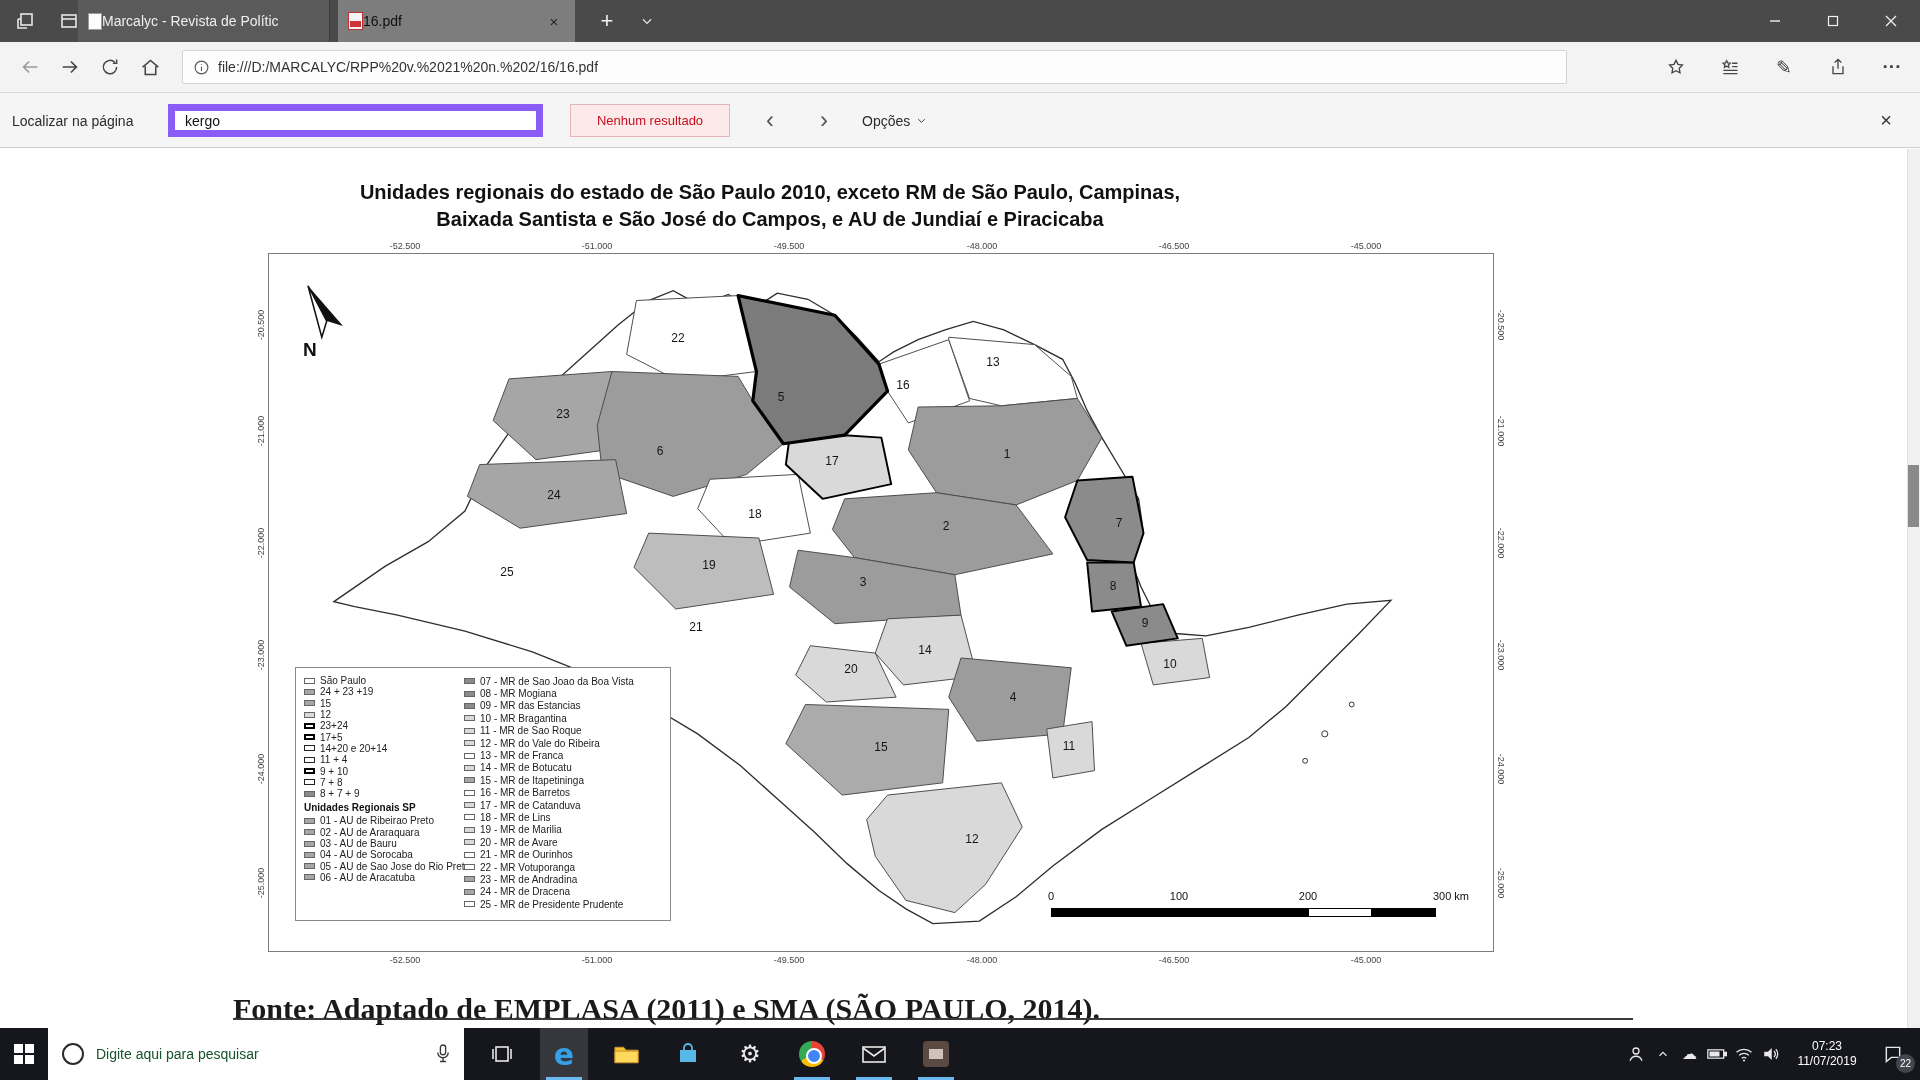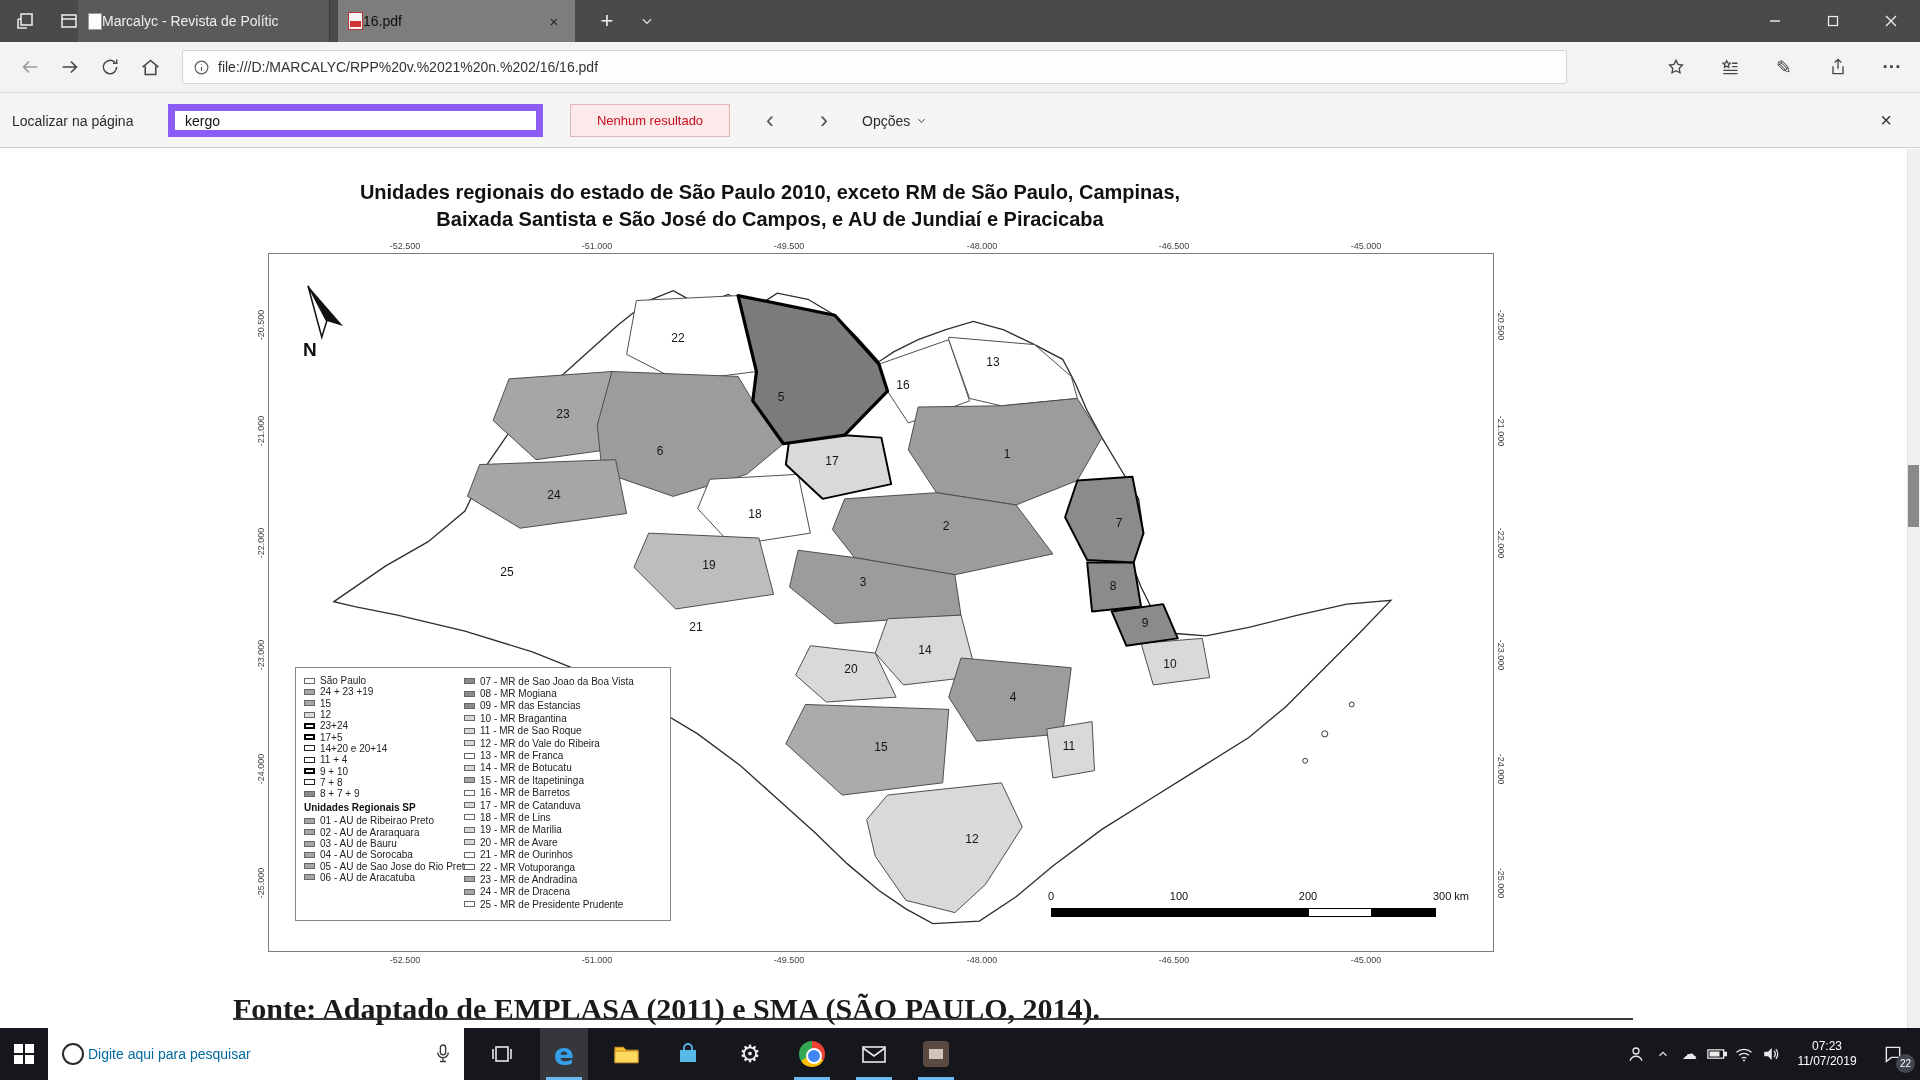--- a/index.html
+++ b/index.html
@@ -79,21 +79,21 @@
   .v-scrollbar { position:absolute; right:0; top:0; bottom:0; width:13px; background:#f0f0f0; border-left:1px solid #e0e0e0; }
   .v-thumb { position:absolute; right:1px; top:316px; width:11px; height:62px; background:#8a8a8a; }
 
   
   .taskbar { position:absolute; left:0; right:0; bottom:0; height:52px; background:#16171d; display:flex; align-items:center; }
   .tb-btn { width:48px; height:52px; display:flex; align-items:center; justify-content:center; flex:none; position:relative; }
   .win-logo { display:grid; grid-template-columns:9px 9px; grid-template-rows:9px 9px; gap:2px; }
   .win-logo span { background:#fff; }
   .tb-search { width:416px; height:52px; background:#fff; display:flex; align-items:center; flex:none; }
   .cortana-ring { width:22px; height:22px; border:2.5px solid #2b2b2b; border-radius:50%; margin-left:14px; flex:none; }
-  .tb-search-text { font-size:14px; color:#0369a1; margin-left:4px; flex:1; white-space:nowrap; overflow:hidden; }
+  .tb-search-text { font-size:14px; color:#14532d; margin-left:12px; flex:1; white-space:nowrap; overflow:hidden; }
   .app-btn { margin-left:14px; }
   .running::after { content:""; position:absolute; left:6px; right:6px; bottom:0; height:3px; background:#6cb8f0; }
   .active-app { background:rgba(255,255,255,.14); }
   .edge-e { font-size:30px; font-weight:bold; color:#35a0e8; font-family:"DejaVu Sans", sans-serif; }
   .gear { font-size:24px; color:#eaeaea; }
   .chrome-ball { width:26px; height:26px; border-radius:50%; background:conic-gradient(#ea4335 0 33%, #fbbc05 0 66%, #34a853 0 100%); position:relative; }
   .chrome-ball::after { content:""; position:absolute; left:7px; top:7px; width:12px; height:12px; border-radius:50%; background:#4286f5; border:2px solid #fff; }
   .app-generic { width:26px; height:26px; border-radius:4px; background:#5b4a41; display:flex; align-items:center; justify-content:center; }
   .app-generic span { width:14px; height:10px; background:#cfc3ba; }
   .tray { margin-left:auto; display:flex; align-items:center; padding-right:4px; }

